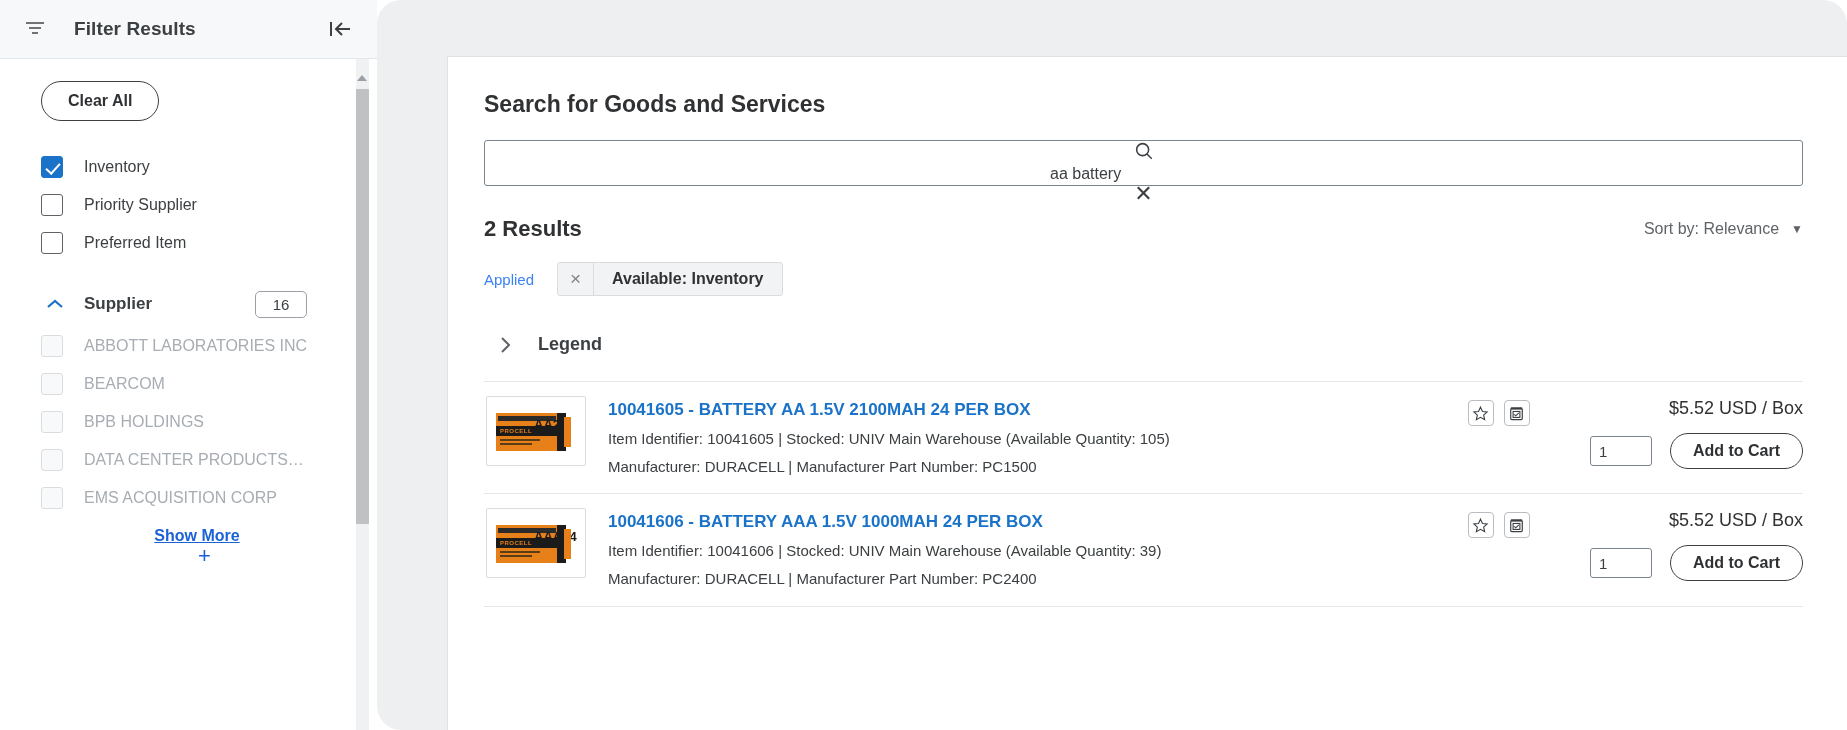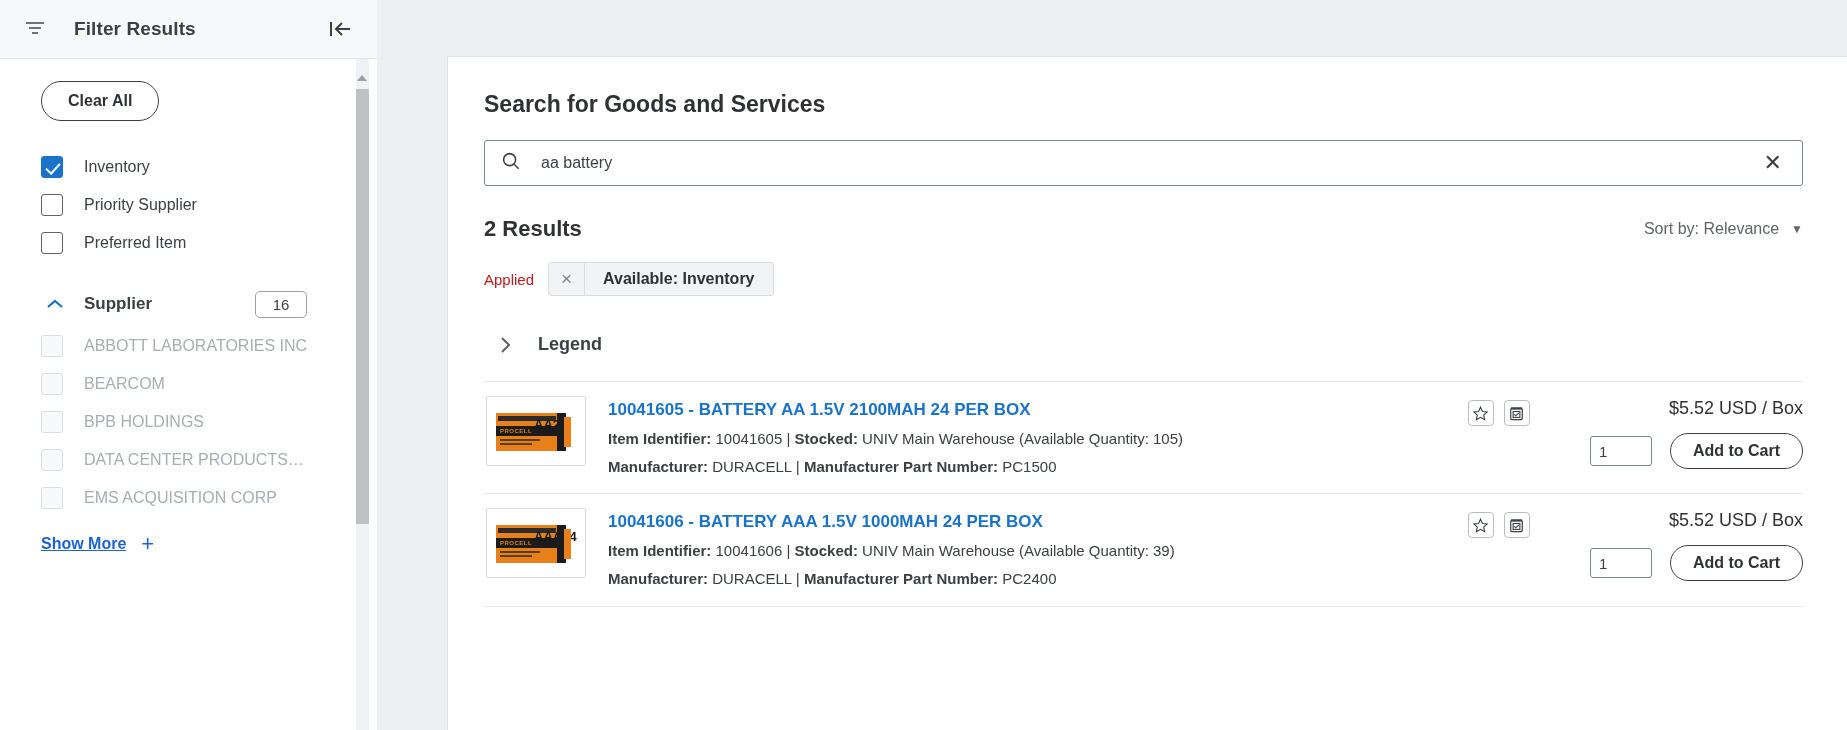--- a/index.html
+++ b/index.html
@@ -62,53 +62,53 @@
   .cbox.checked { background: #1a73c8; border-color: #1a73c8; }
   .cbox.checked:after {
     content: ""; position: absolute; left: 7px; top: 3px; width: 6px; height: 12px;
     border: solid #fff; border-width: 0 2.6px 2.6px 0; transform: rotate(42deg);
   }
   .cbox.disabled { border: 1.5px solid #dadce0; background: #f8f9fa; cursor: default; }
   .opt-label { font-size: 16px; color: #3c4043; margin-left: 21px; }
   .opt-label.dim { color: #a7adb3; }
 
   .show-more {
-    display: flex; align-items: center; padding-left: 17px; margin-top: 16px;
+    display: flex; align-items: center; padding-left: 17px; margin-top: 10px; flex-direction: column;
   }
   .show-more-text {
     font-size: 16px; font-weight: 700; color: #1a62d6; text-decoration: underline; cursor: pointer;
   }
   .show-more-plus { margin-left: 15px; color: #1a62d6; font-size: 22px; line-height: 1; cursor: pointer; }
 
   
-  .main-wrap { flex: 1; background: #edeff1; position: relative; padding-top: 56px; }
+  .main-wrap { flex: 1; background: #edeff1; position: relative; padding-top: 56px; border-radius: 24px; }
   .panel {
     margin-left: 70px; margin-right: 0; background: #fff; height: 674px;
     border: 1px solid #e0e2e5; border-bottom: none; border-right: none;
     padding: 34px 44px 0 36px; overflow: hidden;
   }
   .panel-title { font-size: 23px; font-weight: 700; color: #2f3133; margin-bottom: 22px; }
 
   .searchbar {
     height: 46px; border: 1px solid #7a858f; border-radius: 3px; display: flex; align-items: center;
-    padding: 0 16px; background: #fff;
+    padding: 0 16px; background: #fff; flex-direction: column;
   }
   .search-input {
     border: none; outline: none; flex: 1; font-size: 16px; color: #3c4043;
     font-family: "Liberation Sans", sans-serif; margin-left: 20px; background: transparent;
   }
   .search-clear { font-size: 22px; color: #3c4043; cursor: pointer; line-height: 1; padding: 0 4px; }
 
   .results-row { display: flex; align-items: center; margin-top: 30px; }
   .results-count { font-size: 22px; font-weight: 700; color: #2f3133; }
   .sort-by { margin-left: auto; font-size: 16px; color: #5f6368; cursor: pointer; display: flex; align-items: center; }
   .sort-caret { margin-left: 12px; font-size: 12px; color: #5f6368; }
 
   .applied-row { display: flex; align-items: center; margin-top: 20px; }
-  .applied-label { font-size: 15px; color: #b91c1c; margin-right: 14px; }
+  .applied-label { font-size: 15px; color: #3b82f6; margin-right: 23px; }
   .chip { display: flex; align-items: center; border: 1px solid #dadce0; background: #f1f3f4; border-radius: 3px; height: 34px; }
   .chip-x {
     width: 36px; height: 100%; display: flex; align-items: center; justify-content: center;
     border-right: 1px solid #dadce0; color: #80868b; font-size: 19px; cursor: pointer;
   }
   .chip-text { padding: 0 18px; font-size: 16px; font-weight: 700; color: #2f3133; }
 
   .legend-row { display: flex; align-items: center; margin-top: 38px; margin-left: 10px; }
   .legend-chev { width: 22px; display: flex; align-items: center; justify-content: center; cursor: pointer; }
   .legend-text { font-size: 18px; font-weight: 700; color: #3c4043; margin-left: 22px; }
@@ -131,21 +131,21 @@
   }
   .thumb-text { position: absolute; left: 4px; top: 30px; width: 40px; height: 2px; background: #5a3c16; }
   .thumb-text2 { position: absolute; left: 4px; top: 34px; width: 32px; height: 2px; background: #5a3c16; }
   .thumb-aa { position: absolute; left: 38px; top: 8px; font-size: 13px; font-weight: 700; color: #1b1b1b; }
   .thumb-cell { position: absolute; left: 61px; top: 4px; width: 9px; height: 38px; background: #1b1b1b; }
   .thumb-cell2 { position: absolute; left: 68px; top: 8px; width: 7px; height: 30px; background: #e8801a; }
 
   .item-info { margin-left: 22px; flex: 1; padding-top: 2px; }
   .item-title { font-size: 17px; font-weight: 700; color: #1a73c8; cursor: pointer; line-height: 1.4; }
   .item-line { font-size: 15px; color: #3c4043; margin-top: 6px; line-height: 1.45; }
-  .item-line b { font-weight: 700; }
+  .item-line b { font-weight: 400; }
 
   .item-actions { display: flex; flex-direction: column; align-items: flex-end; padding-top: 4px; }
   .icon-row { display: flex; align-items: center; }
   .icon-btn {
     width: 26px; height: 26px; border: 1px solid #b9bcc0; border-radius: 4px;
     display: flex; align-items: center; justify-content: center; cursor: pointer; background: #fff;
     margin-left: 10px;
   }
   .price-col { display: flex; flex-direction: column; align-items: flex-end; padding-top: 2px; margin-left: 60px; }
   .price { font-size: 18px; color: #2f3133; white-space: nowrap; }

